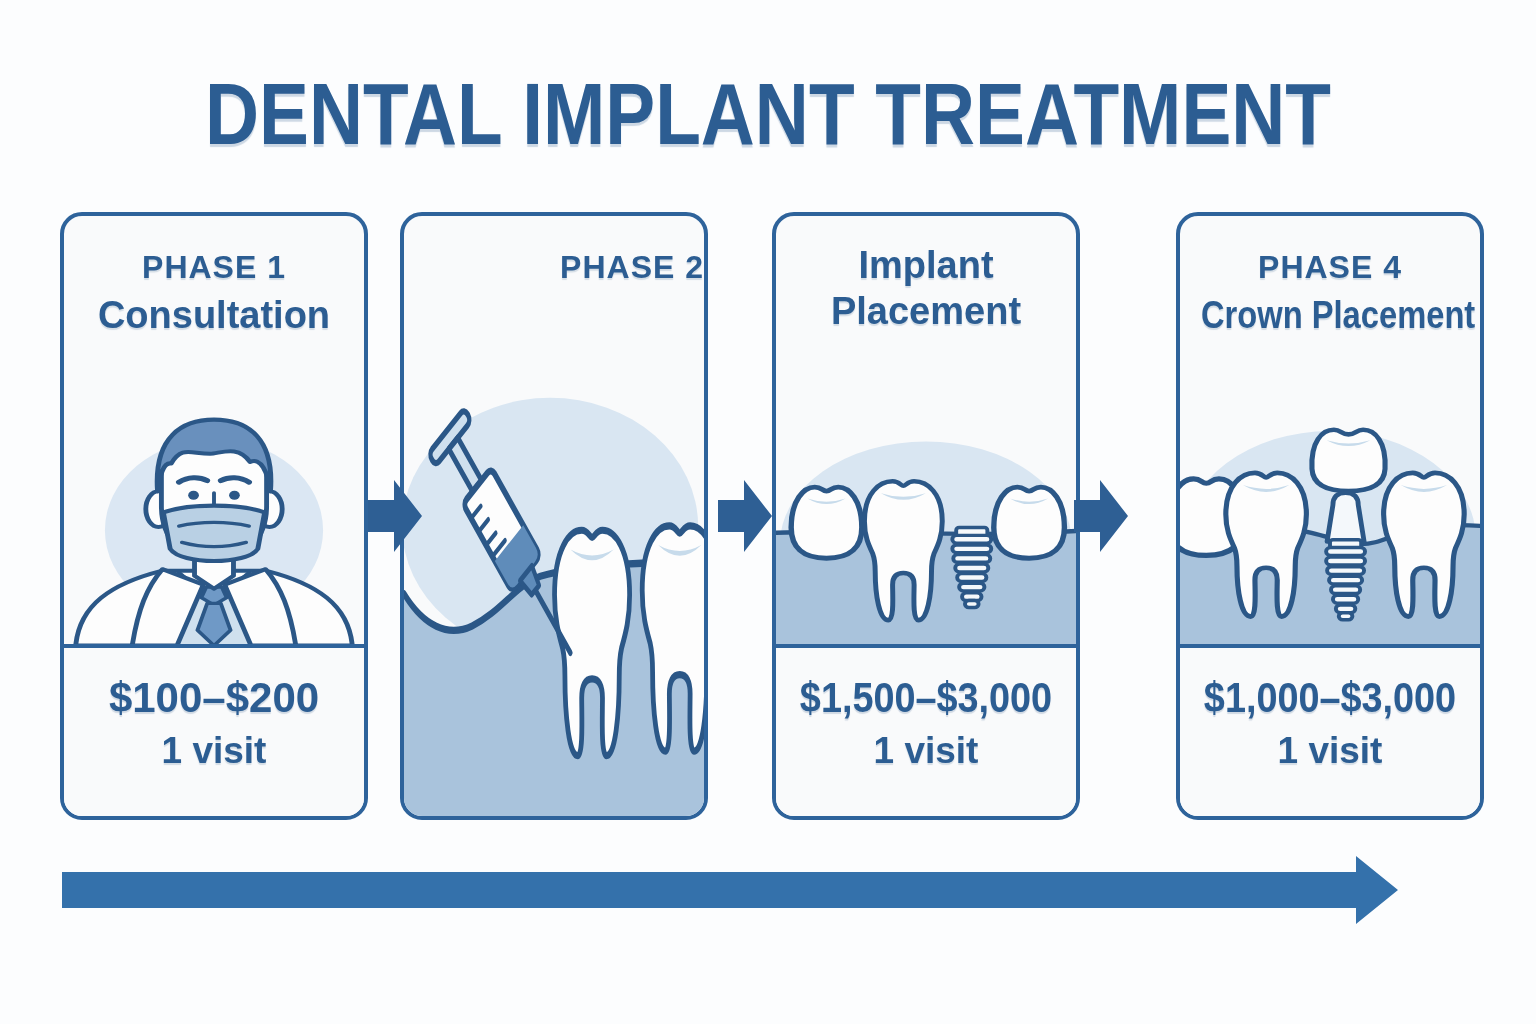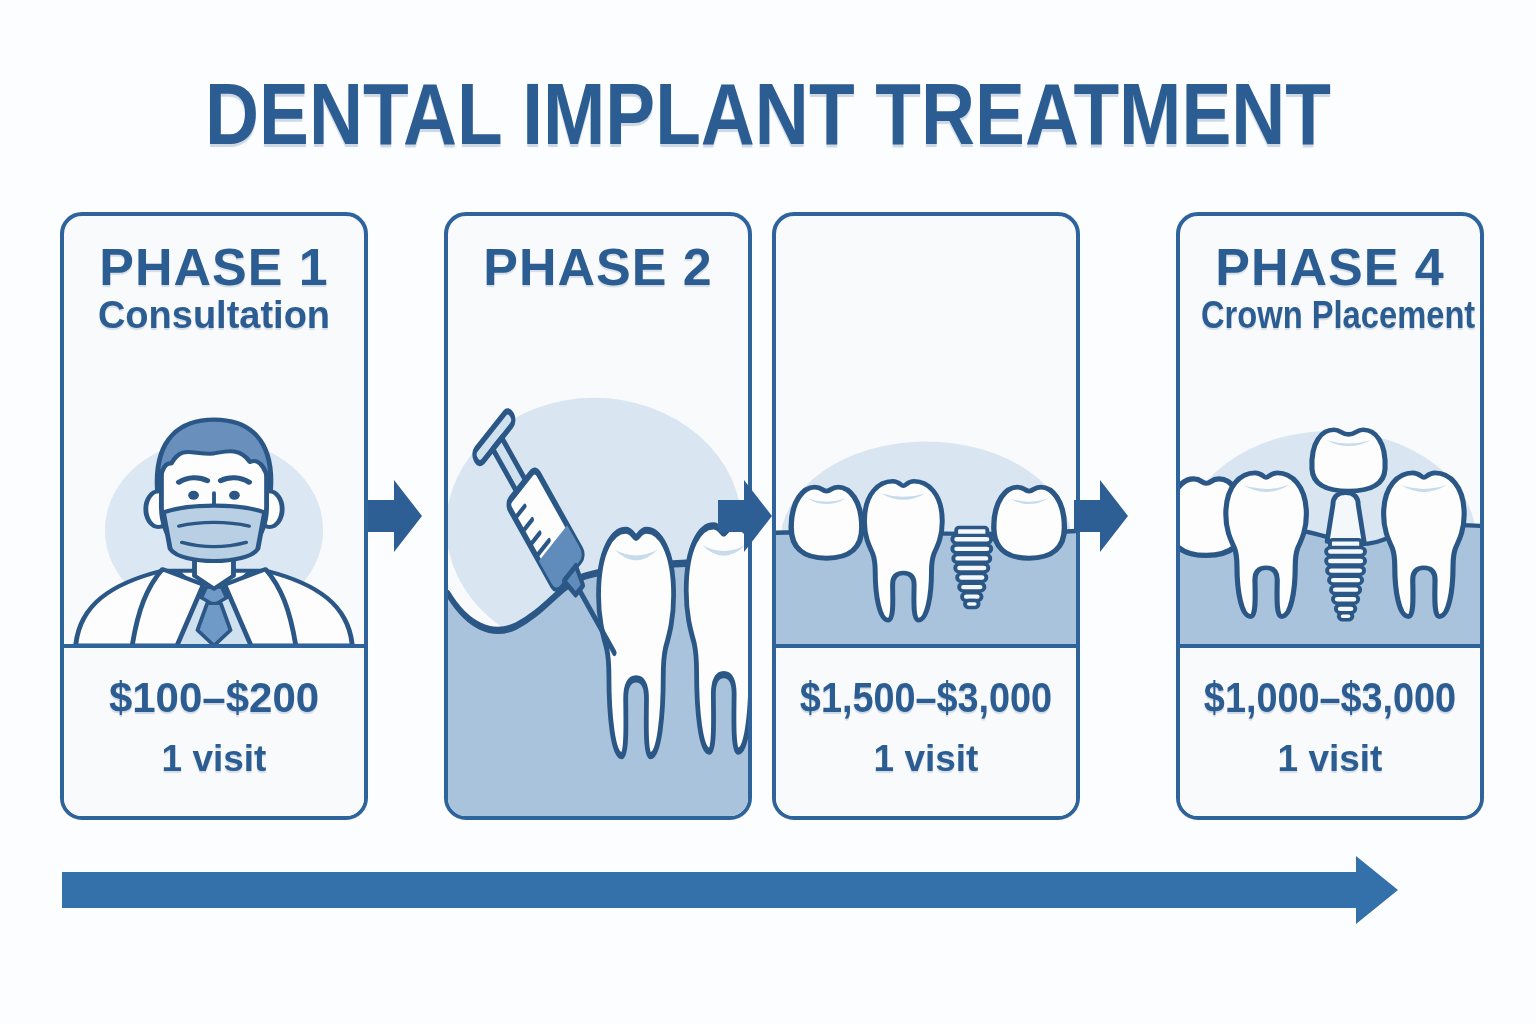--- a/index.html
+++ b/index.html
@@ -33,28 +33,28 @@
   }
   .phase-card{
     position:absolute;top:212px;width:308px;height:608px;
     box-sizing:border-box;
     background:var(--card-bg);
     border:4px solid var(--border-blue);
     border-radius:22px;
     overflow:hidden;
     display:flex;flex-direction:column;
   }
-  .card-1{left:60px;} .card-2{left:444px;} .card-3{left:772px;} .card-4{left:1176px;}
+  .card-1{left:60px;} .card-2{left:400px;align-items:flex-end;} .card-3{left:772px;} .card-4{left:1176px;}
   .card-header{
     height:150px;flex:0 0 auto;
     padding-top:26px;text-align:center;color:var(--text-blue);
     position:relative;z-index:2;
   }
   .phase-label{
-    font-size:52px;font-weight:700;line-height:50px;letter-spacing:1px;
+    font-size:32px;font-weight:700;line-height:50px;letter-spacing:1px;
     text-shadow:0 2px 1px rgba(43,87,135,0.18);
   }
   .phase-name{
     font-size:38px;font-weight:700;line-height:46px;
     text-shadow:0 2px 1px rgba(43,87,135,0.18);
   }
   .phase-name.condensed{
     white-space:nowrap;transform:scaleX(0.86);transform-origin:center;
   }
   .card-illustration{
@@ -68,21 +68,21 @@
     background:var(--card-bg);
     position:relative;z-index:2;
   }
   .price{
     margin-top:26px;font-size:42px;font-weight:700;line-height:48px;
     text-shadow:0 2px 1px rgba(43,87,135,0.2);
     white-space:nowrap;
   }
   .price.tight{transform:scaleX(0.9);transform-origin:center;}
   .visits{
-    margin-top:16px;font-size:37px;font-weight:700;line-height:42px;
+    margin-top:8px;font-size:37px;font-weight:700;line-height:42px;
     text-shadow:0 2px 1px rgba(43,87,135,0.18);
   }
   .step-arrow{position:absolute;top:478px;width:54px;height:76px;z-index:3;}
   .step-arrow-1{left:368px;} .step-arrow-2{left:718px;} .step-arrow-3{left:1074px;}
   .timeline-arrow{position:absolute;left:60px;top:852px;width:1338px;height:76px;}
 </style>
 </head>
 <body>
 
 <div class="stage">
@@ -165,20 +165,21 @@
             <line x1="-19" y1="6" x2="-6" y2="6" stroke="#2b5787" stroke-width="3.5"></line>
             <line x1="-19" y1="16" x2="-2" y2="16" stroke="#2b5787" stroke-width="3.5"></line>
           </g>
         </g>
       </svg>
     </div>
   </div>
 
   <div class="phase-card card-3">
     <div class="card-header">
+      <div class="phase-name">Implant Placement</div>
     </div>
     <div class="card-illustration">
       <svg viewBox="0 0 308 290" preserveAspectRatio="none">
         <g stroke-linecap="round" stroke-linejoin="round">
           <ellipse cx="154" cy="175" rx="150" ry="118" fill="#d9e6f2"></ellipse>
           <path d="M0,162 C90,158 200,168 308,160 L308,290 L0,290 Z" fill="#a9c3dc"></path>
           <path d="M0,162 C90,158 200,168 308,160" fill="none" stroke="#2b5787" stroke-width="5"></path>
 
           <g transform="translate(10,102) scale(0.93)">
             <path d="M6,58 C6,24 20,8 32,8 C40,8 40,13 45,13 C50,13 50,8 58,8 C70,8 84,24 84,58 C84,82 72,96 45,96 C18,96 6,82 6,58 Z" fill="#fdfdfd" stroke="#2b5787" stroke-width="6"></path>

